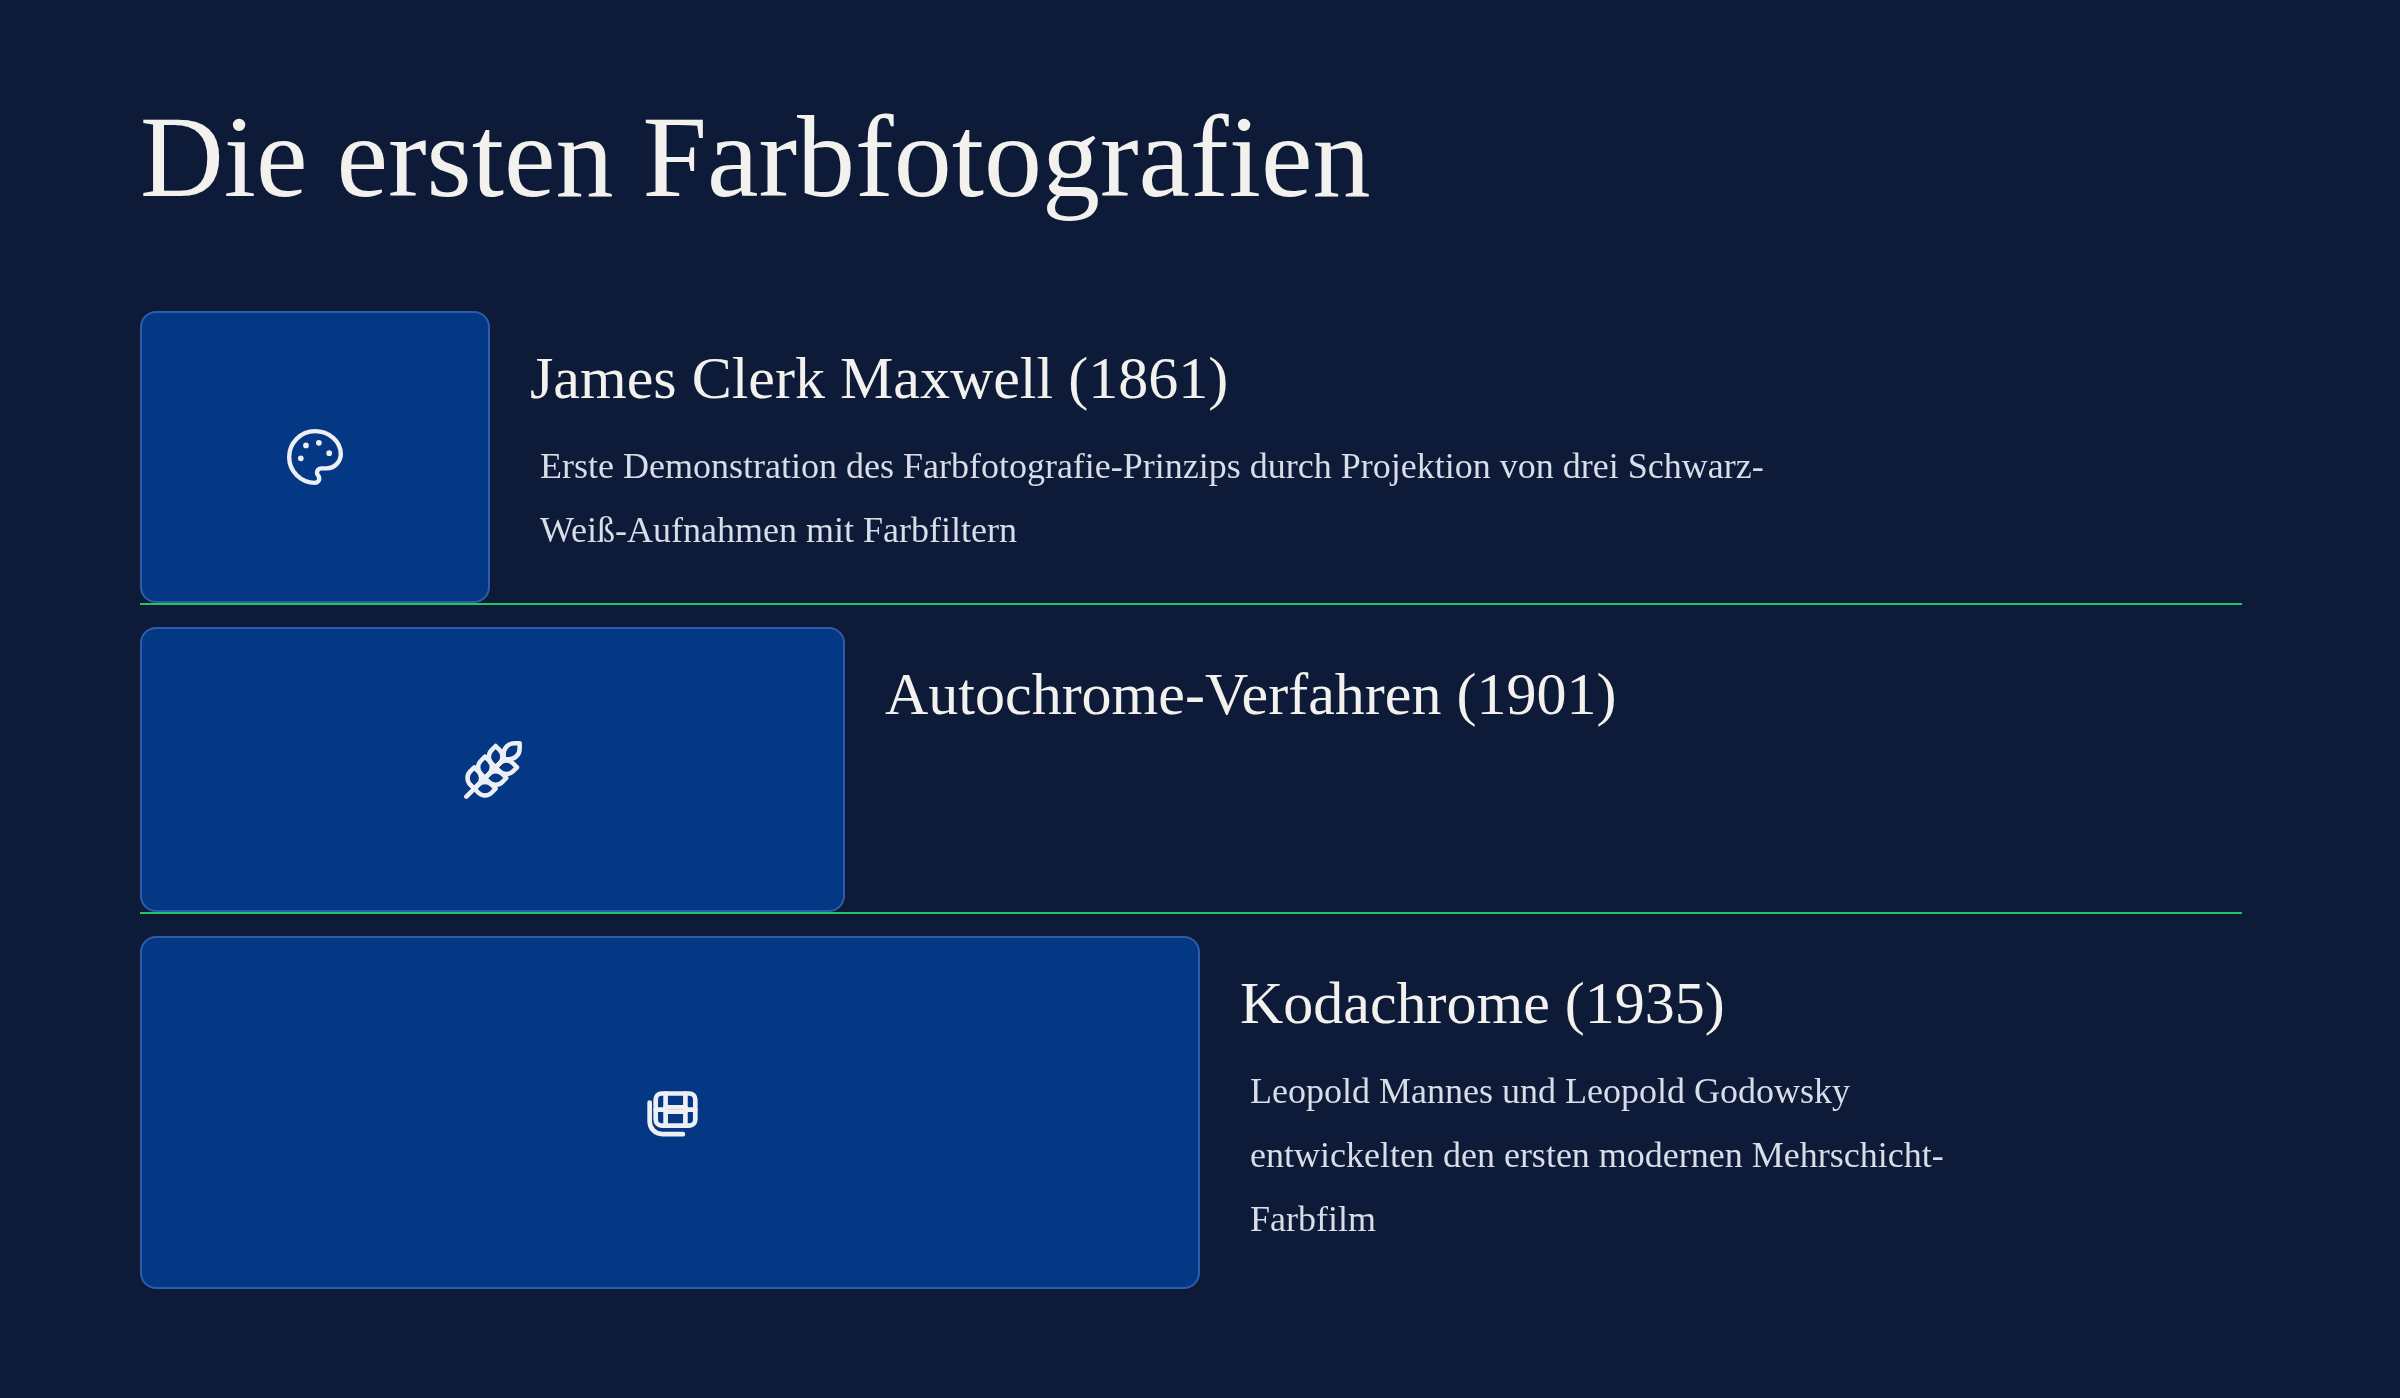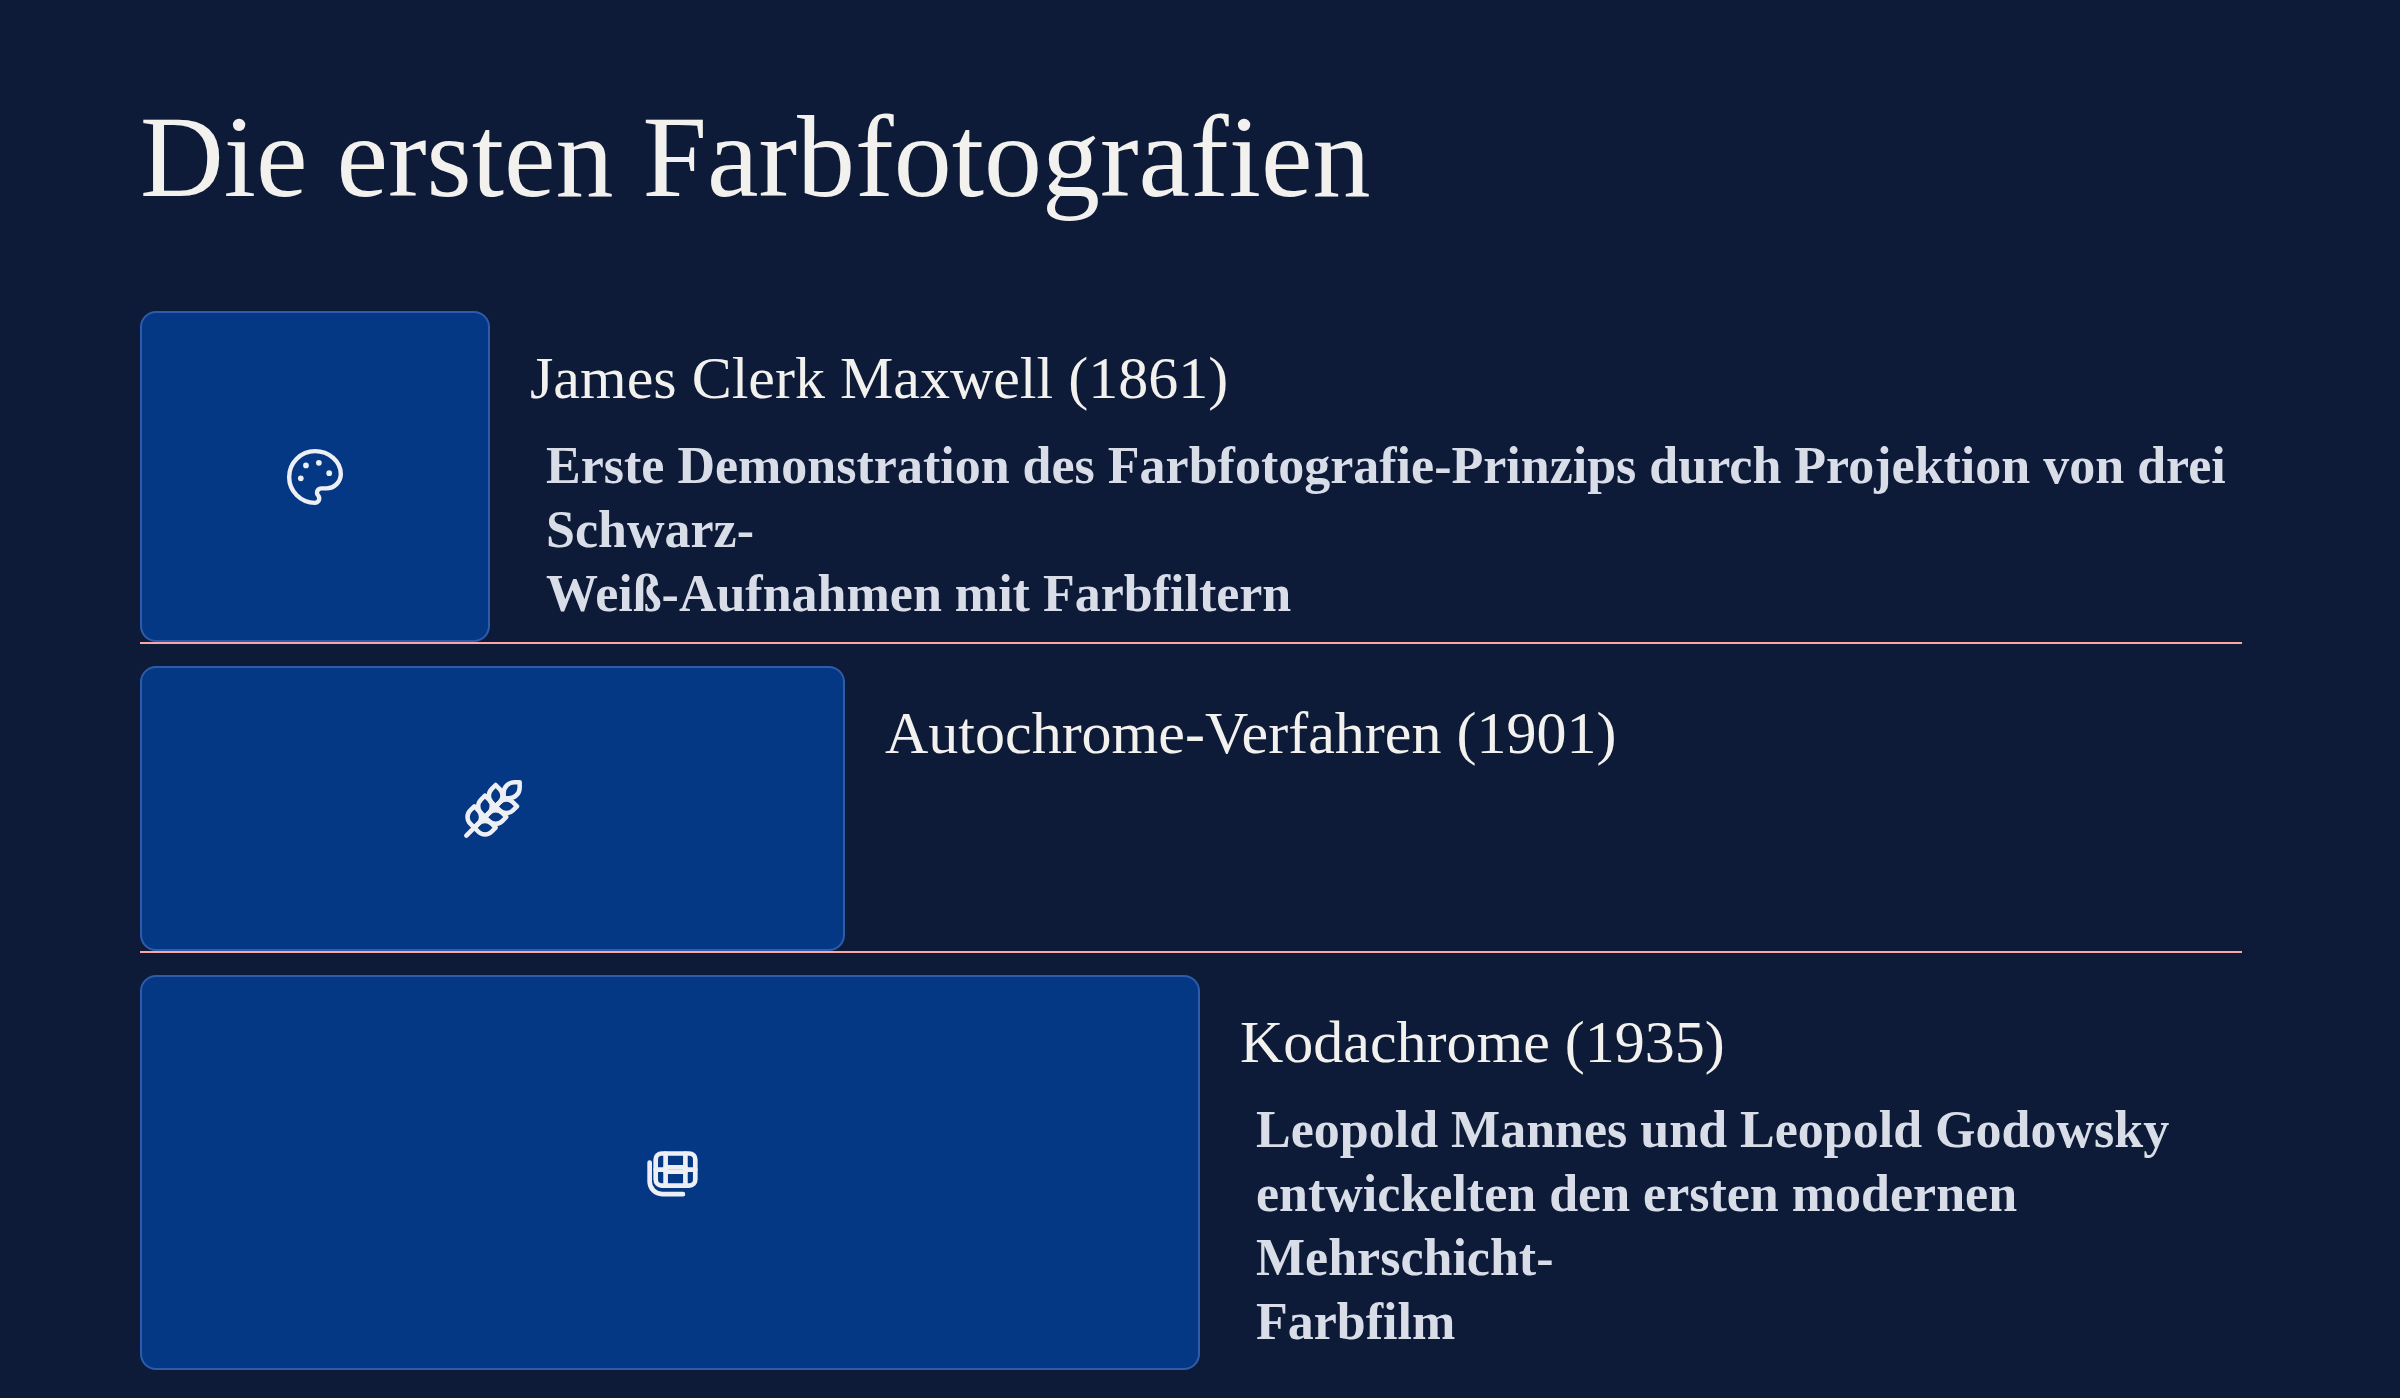--- a/index.html
+++ b/index.html
@@ -30,21 +30,21 @@
   }
   .timeline-row {
     display: flex;
     align-items: stretch;
     gap: 40px;
   }
   .timeline-row + .timeline-row {
     margin-top: 22px;
   }
   .timeline-row.has-divider {
-    border-bottom: 2px solid #fca5a5;
+    border-bottom: 2px solid #22c55e;
   }
   .row-1 { min-height: 292px; }
   .row-2 { min-height: 285px; }
   .row-3 { min-height: 353px; justify-content: center; }
   .icon-box {
     flex: 0 0 auto;
     box-sizing: border-box;
     background: #053884;
     border: 2px solid #2e5cab;
     border-radius: 16px;
@@ -65,24 +65,24 @@
     min-width: 0;
   }
   .row-heading {
     margin: 0 0 18px 0;
     font-size: 60px;
     line-height: 1.25;
     font-weight: 400;
     color: #f2f1ed;
   }
   .row-body {
-    margin: 16px;
-    font-size: 52px;
+    margin: 10px;
+    font-size: 36px;
     line-height: 64px;
-    font-weight: 700;
+    font-weight: 400;
     color: #d8dde8;
     white-space: pre-line;
   }
 </style>
 </head>
 <body>
 
 <div class="slide">
 
   <h1 class="slide-title">Die ersten Farbfotografien</h1>

